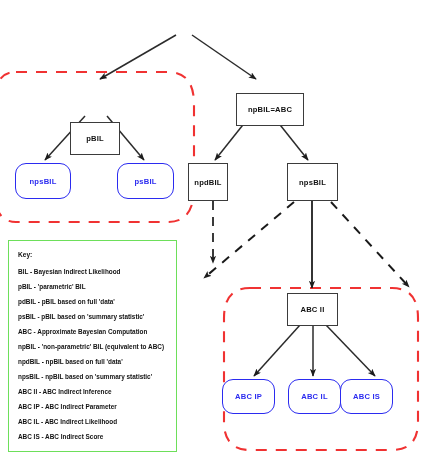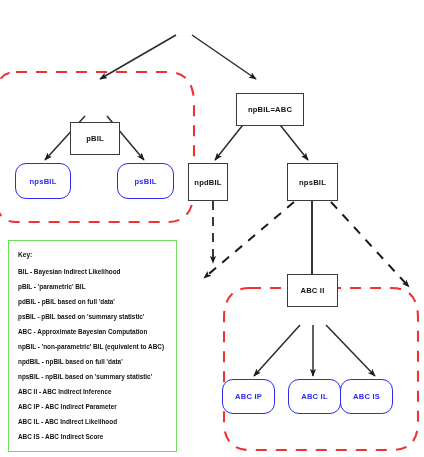--- a/index.html
+++ b/index.html
@@ -131,21 +131,21 @@
   </div>
 
   <div class="node-box node-rect" style="left:188px;top:163px;width:40px;height:38px;">
     <span>npdBIL</span>
   </div>
 
   <div class="node-box node-rect" style="left:287px;top:163px;width:51px;height:38px;">
     <span>npsBIL</span>
   </div>
 
-  <div class="node-box node-rect" style="left:287px;top:274px;width:51px;height:33px;">
+  <div class="node-box node-rect" style="left:287px;top:293px;width:51px;height:33px;">
     <span>ABC II</span>
   </div>
 
   <div class="node-box node-round" style="left:222px;top:379px;width:53px;height:35px;">
     <span>ABC IP</span>
   </div>
 
   <div class="node-box node-round" style="left:288px;top:379px;width:53px;height:35px;">
     <span>ABC IL</span>
   </div>

